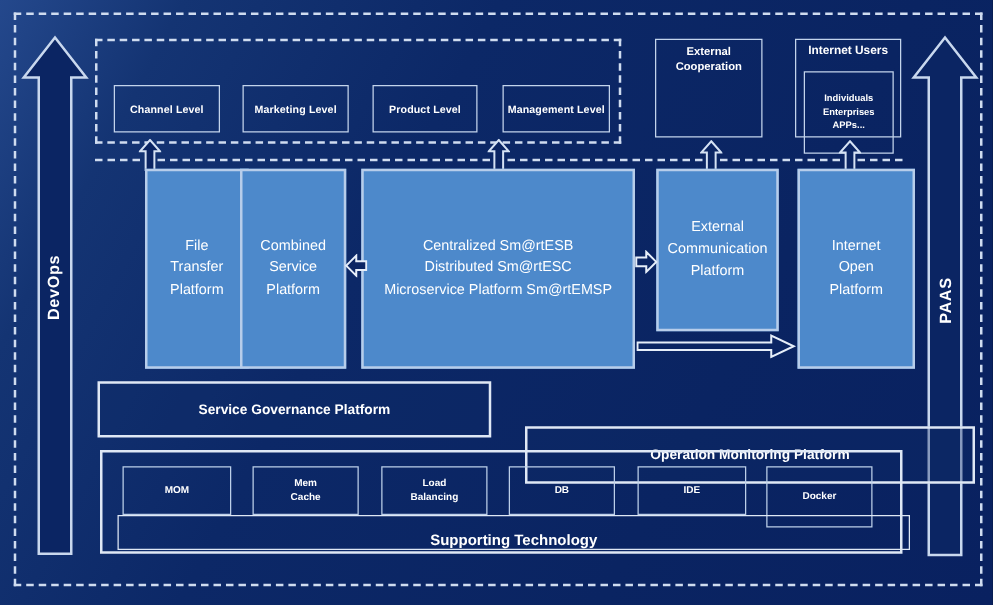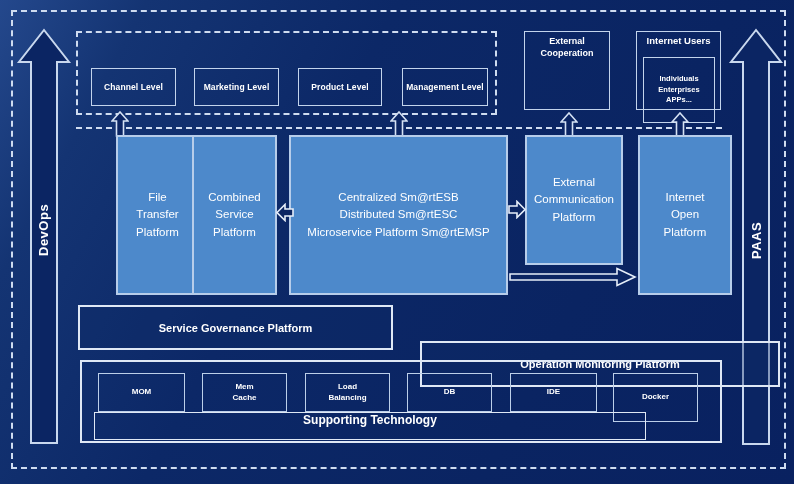--- a/index.html
+++ b/index.html
@@ -149,18 +149,18 @@
   <div class="abs tech-box" style="left:407px;top:373px;width:85px;height:39px;">
     <span class="pre">DB</span>
   </div>
   <div class="abs tech-box" style="left:510px;top:373px;width:87px;height:39px;">
     <span class="pre">IDE</span>
   </div>
   <div class="abs tech-box" style="left:613px;top:373px;width:85px;height:49px;">
     <span class="pre">Docker</span>
   </div>
 
-  <div class="abs" style="left:94px;top:412px;width:552px;height:28px;border:1.5px solid #dfe8f5;
-       display:flex;align-items:flex-start;justify-content:center;">
+  <div class="abs" style="left:94px;top:412px;width:634px;height:28px;border:1.5px solid #dfe8f5;
+       display:flex;align-items:flex-end;justify-content:center;">
     <span style="font-weight:bold;font-size:12px;">Supporting Technology</span>
   </div>
 
 </div>
 
 </body></html>

